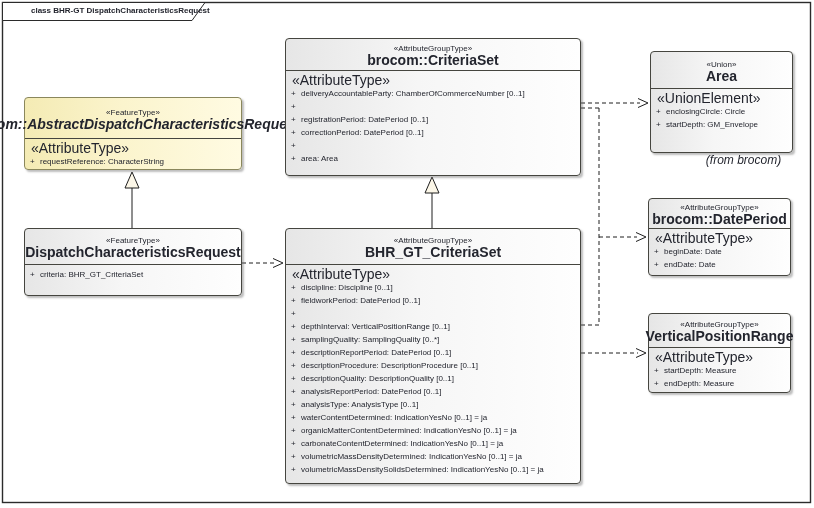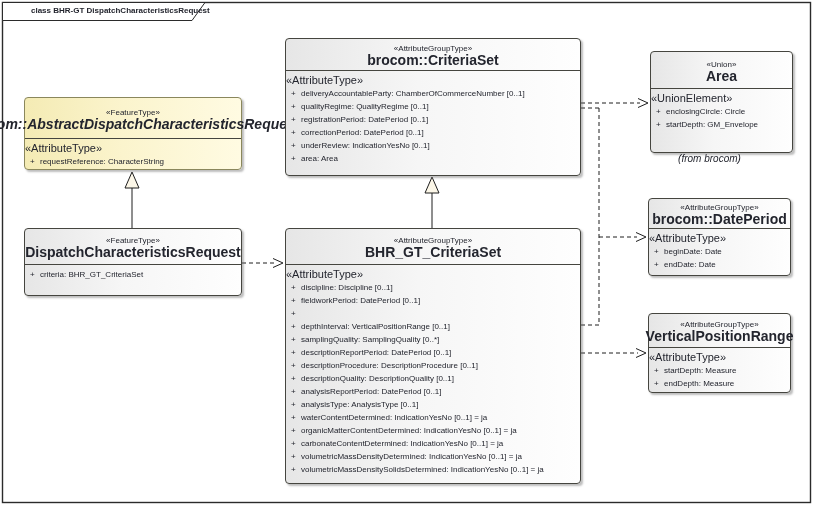--- a/index.html
+++ b/index.html
@@ -12,25 +12,25 @@
            background:linear-gradient(90deg,#e6e6e6 0%,#f6f6f6 45%,#fefefe 100%);
            box-shadow:2px 2px 2px rgba(110,110,110,0.45);box-sizing:border-box;}
   .uml-box.yellow{background:linear-gradient(90deg,#f4ebb4 0%,#fbf4cd 45%,#fffbe2 100%);
                   border-color:#8a875c;}
   .box-header{border-bottom:1px solid #45453f;display:flex;flex-direction:column;
               justify-content:center;align-items:center;text-align:right;box-sizing:border-box;}
   .stereotype{font-size:8px;line-height:11px;}
   .class-name{font-size:14px;font-weight:bold;line-height:12px;white-space:nowrap;}
   .class-name.abstract{font-style:italic;}
   .box-attrs{padding-top:3px;}
-  .section-label{font-size:11px;line-height:13px;}
+  .section-label{font-size:14px;line-height:13px;padding-left:6px;}
   .attr-row{display:flex;line-height:13px;font-size:8px;white-space:nowrap;}
   .attr-row .vis{flex:none;width:10px;padding-left:5px;}
-  .footnote{position:absolute;left:638px;top:153px;width:143px;text-align:center;
-            font-size:10px;font-style:italic;z-index:2;}
+  .footnote{position:absolute;left:672px;top:153px;width:143px;text-align:center;
+            font-size:12px;font-style:italic;z-index:2;}
 
   
   #box-abstract   {left:24px;  top:97px;  width:218px; height:73px;}
   #box-abstract .box-header{height:41px;}
   #box-dispatch   {left:24px;  top:228px; width:218px; height:68px;}
   #box-dispatch .box-header{height:36px;}
   #box-criteriaset{left:285px; top:38px;  width:296px; height:138px;}
   #box-criteriaset .box-header{height:32px;}
   #box-bhr        {left:285px; top:228px; width:296px; height:256px;}
   #box-bhr .box-header{height:36px;}
@@ -126,33 +126,31 @@
     </div>
     <div class="box-attrs">
       <div class="section-label">«AttributeType»</div>
       <div>
           <div class="attr-row">
             <span class="vis">+</span>
             <span class="attr-text">deliveryAccountableParty: ChamberOfCommerceNumber [0..1]</span>
           </div>
           <div class="attr-row">
             <span class="vis">+</span>
-            <span class="attr-text">qualityRegime: QualityRegime [0..1]</span>
           </div>
           <div class="attr-row">
             <span class="vis">+</span>
             <span class="attr-text">registrationPeriod: DatePeriod [0..1]</span>
           </div>
           <div class="attr-row">
             <span class="vis">+</span>
             <span class="attr-text">correctionPeriod: DatePeriod [0..1]</span>
           </div>
           <div class="attr-row">
             <span class="vis">+</span>
-            <span class="attr-text">underReview: IndicationYesNo [0..1]</span>
           </div>
           <div class="attr-row">
             <span class="vis">+</span>
             <span class="attr-text">area: Area</span>
           </div>
         </div>
     </div>
   </div>
 
   <div class="uml-box" id="box-bhr">

